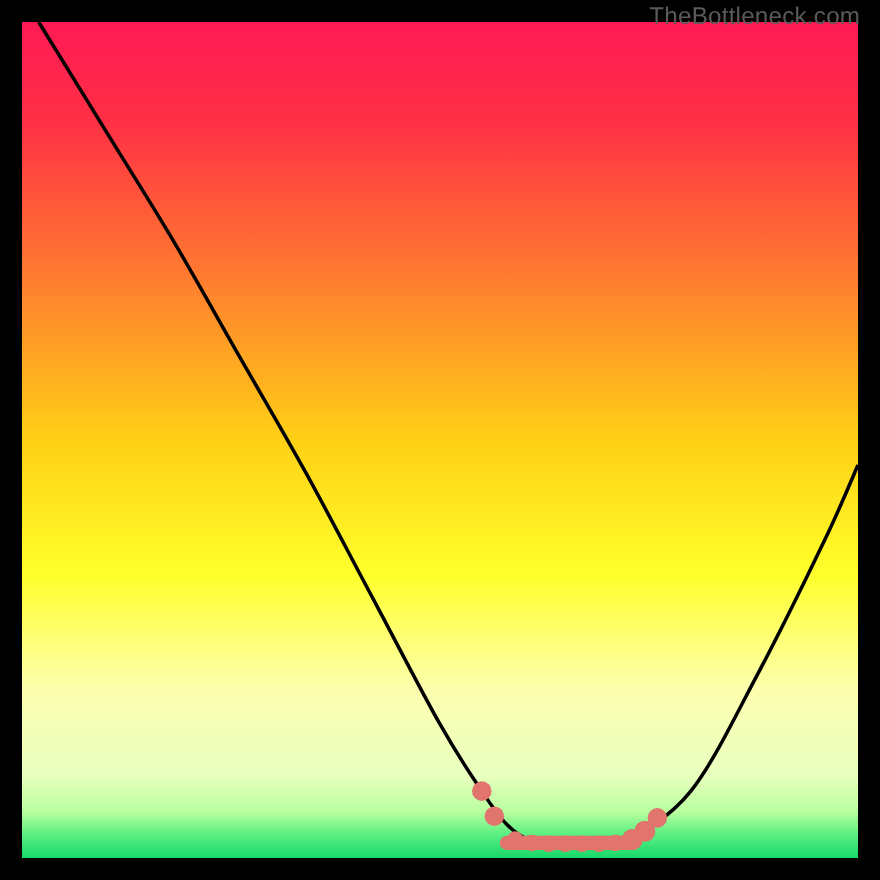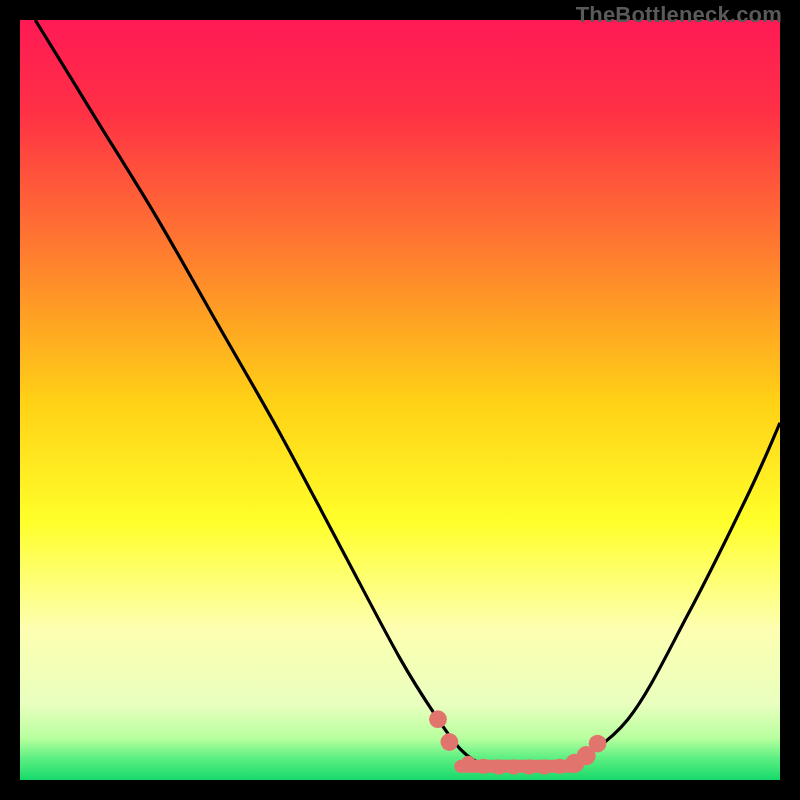--- a/index.html
+++ b/index.html
@@ -18,21 +18,21 @@
     width: 760px;
     height: 760px;
     background: #000;
   }
   .watermark {
     position: absolute;
     top: 2px;
     right: 18px;
     color: #5a5a5a;
     font-size: 22px;
-    font-weight: 700;
+    font-weight: 400;
     letter-spacing: 0.2px;
     z-index: 10;
   }
   svg {
     display: block;
   }
 </style>
 </head>
 <body>
 

